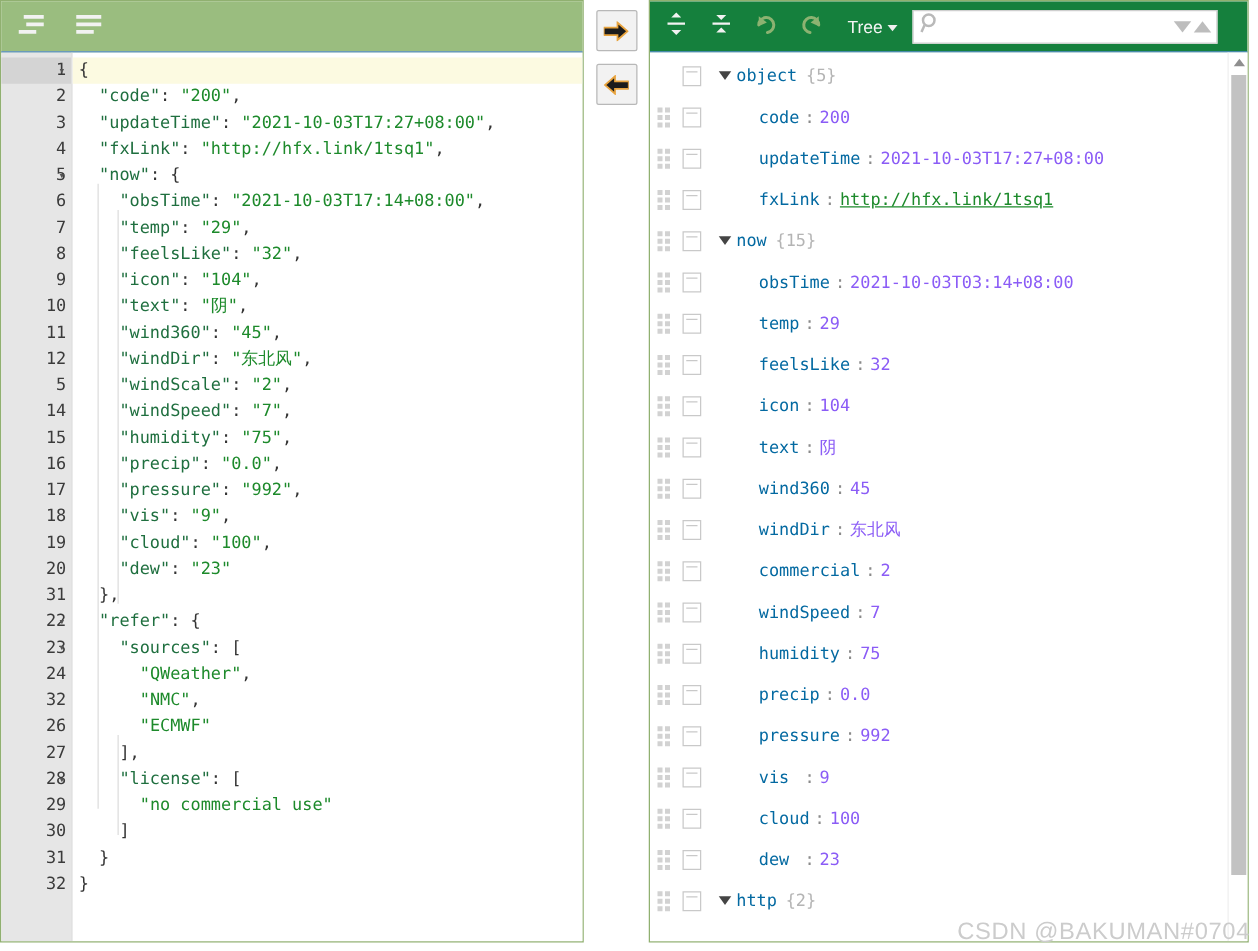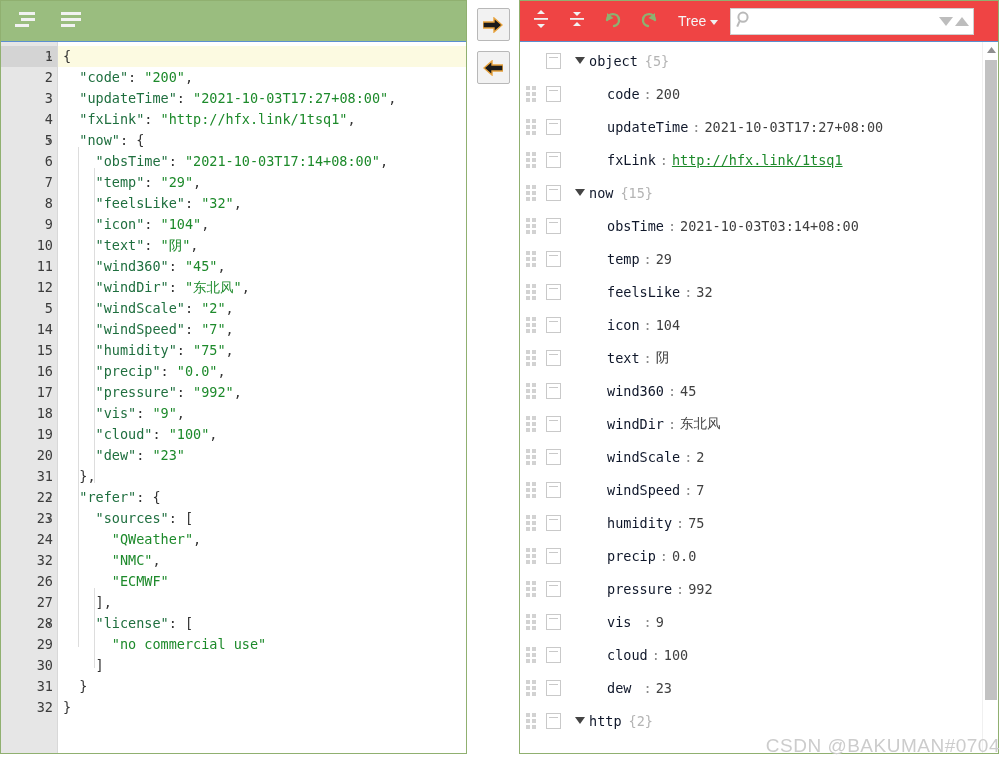--- a/index.html
+++ b/index.html
@@ -142,21 +142,21 @@
     height: 754px;
     border: 1px solid #90b070;
     display: flex;
     flex-direction: column;
     background: #fff;
     overflow: hidden;
   }
   .tree-toolbar {
     height: 41px;
     flex: none;
-    background: #ef4444;
+    background: #15803d;
     border-bottom: 1px solid #5b8fd0;
     display: flex;
     align-items: center;
     padding: 0 24px 0 8px;
     gap: 10px;
   }
   .tb-icon {
     width: 26px; height: 26px;
     display: flex; align-items: center; justify-content: center;
     cursor: pointer;
@@ -254,23 +254,23 @@
     flex: none;
     display: flex; align-items: center; justify-content: center;
     cursor: pointer;
   }
   .expander .tdown {
     width: 0; height: 0;
     border-left: 5px solid transparent;
     border-right: 5px solid transparent;
     border-top: 7px solid #444;
   }
-  .tkey  { color: #0f172a; white-space: pre; }
+  .tkey  { color: #0369a1; white-space: pre; }
   .tsep  { color: #8a8a8a; padding: 0 4px; }
-  .tval  { color: #404040; white-space: pre; }
+  .tval  { color: #8b5cf6; white-space: pre; }
   .tval.link { color: #1d8a2b; text-decoration: underline; cursor: pointer; }
   .tcount{ color: #b4b4b4; padding-left: 7px; }
 
   .vscroll {
     position: absolute;
     top: 0; right: 0; bottom: 0;
     width: 16px;
     background: #fff;
     border-left: 1px solid #f0f0f0;
   }
@@ -679,21 +679,21 @@
               <span></span>
               <span></span>
               <span></span>
               <span></span>
               <span></span>
               <span></span>
             </span>
             <span class="sq-icon"></span>
             <span style="display: inline-block; width: 24px;"></span>
             <span class="expander"></span>
-            <span class="tkey">windScale</span>
+            <span class="tkey">commercial</span>
             <span class="tsep">:</span>
             <span class="tval">2</span>
           </div>
           <div class="trow">
             <span class="drag-dots">
               <span></span>
               <span></span>
               <span></span>
               <span></span>
               <span></span>

